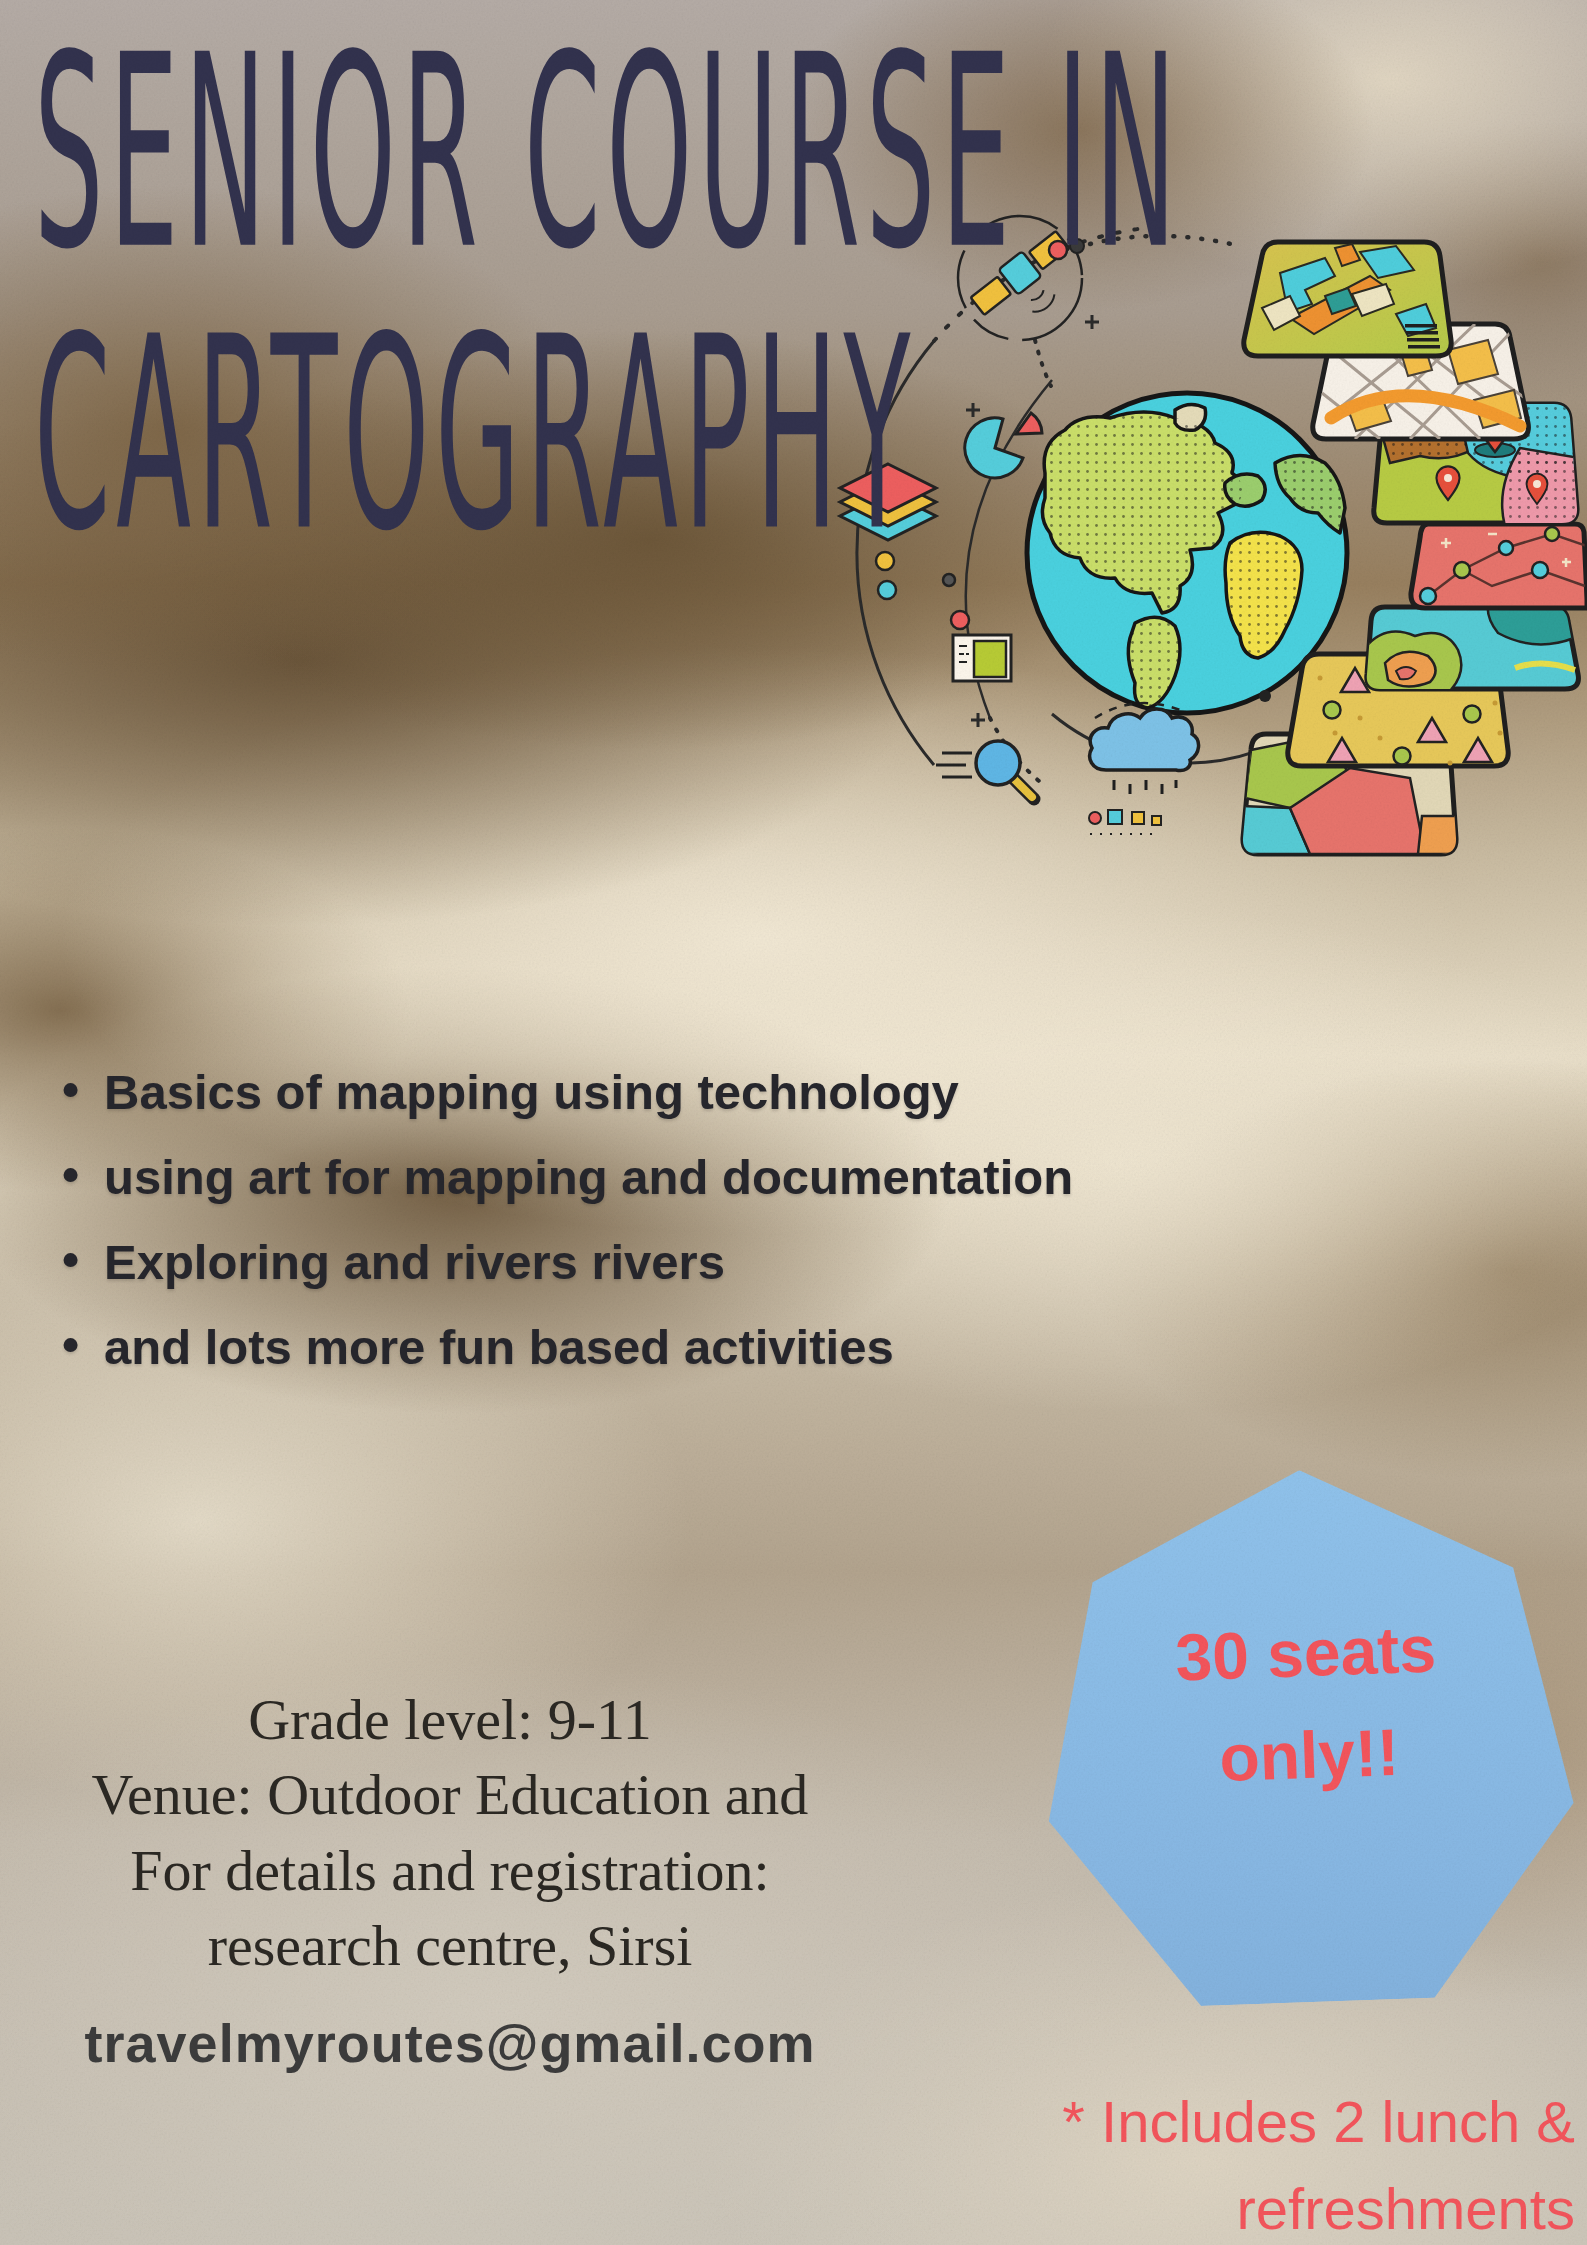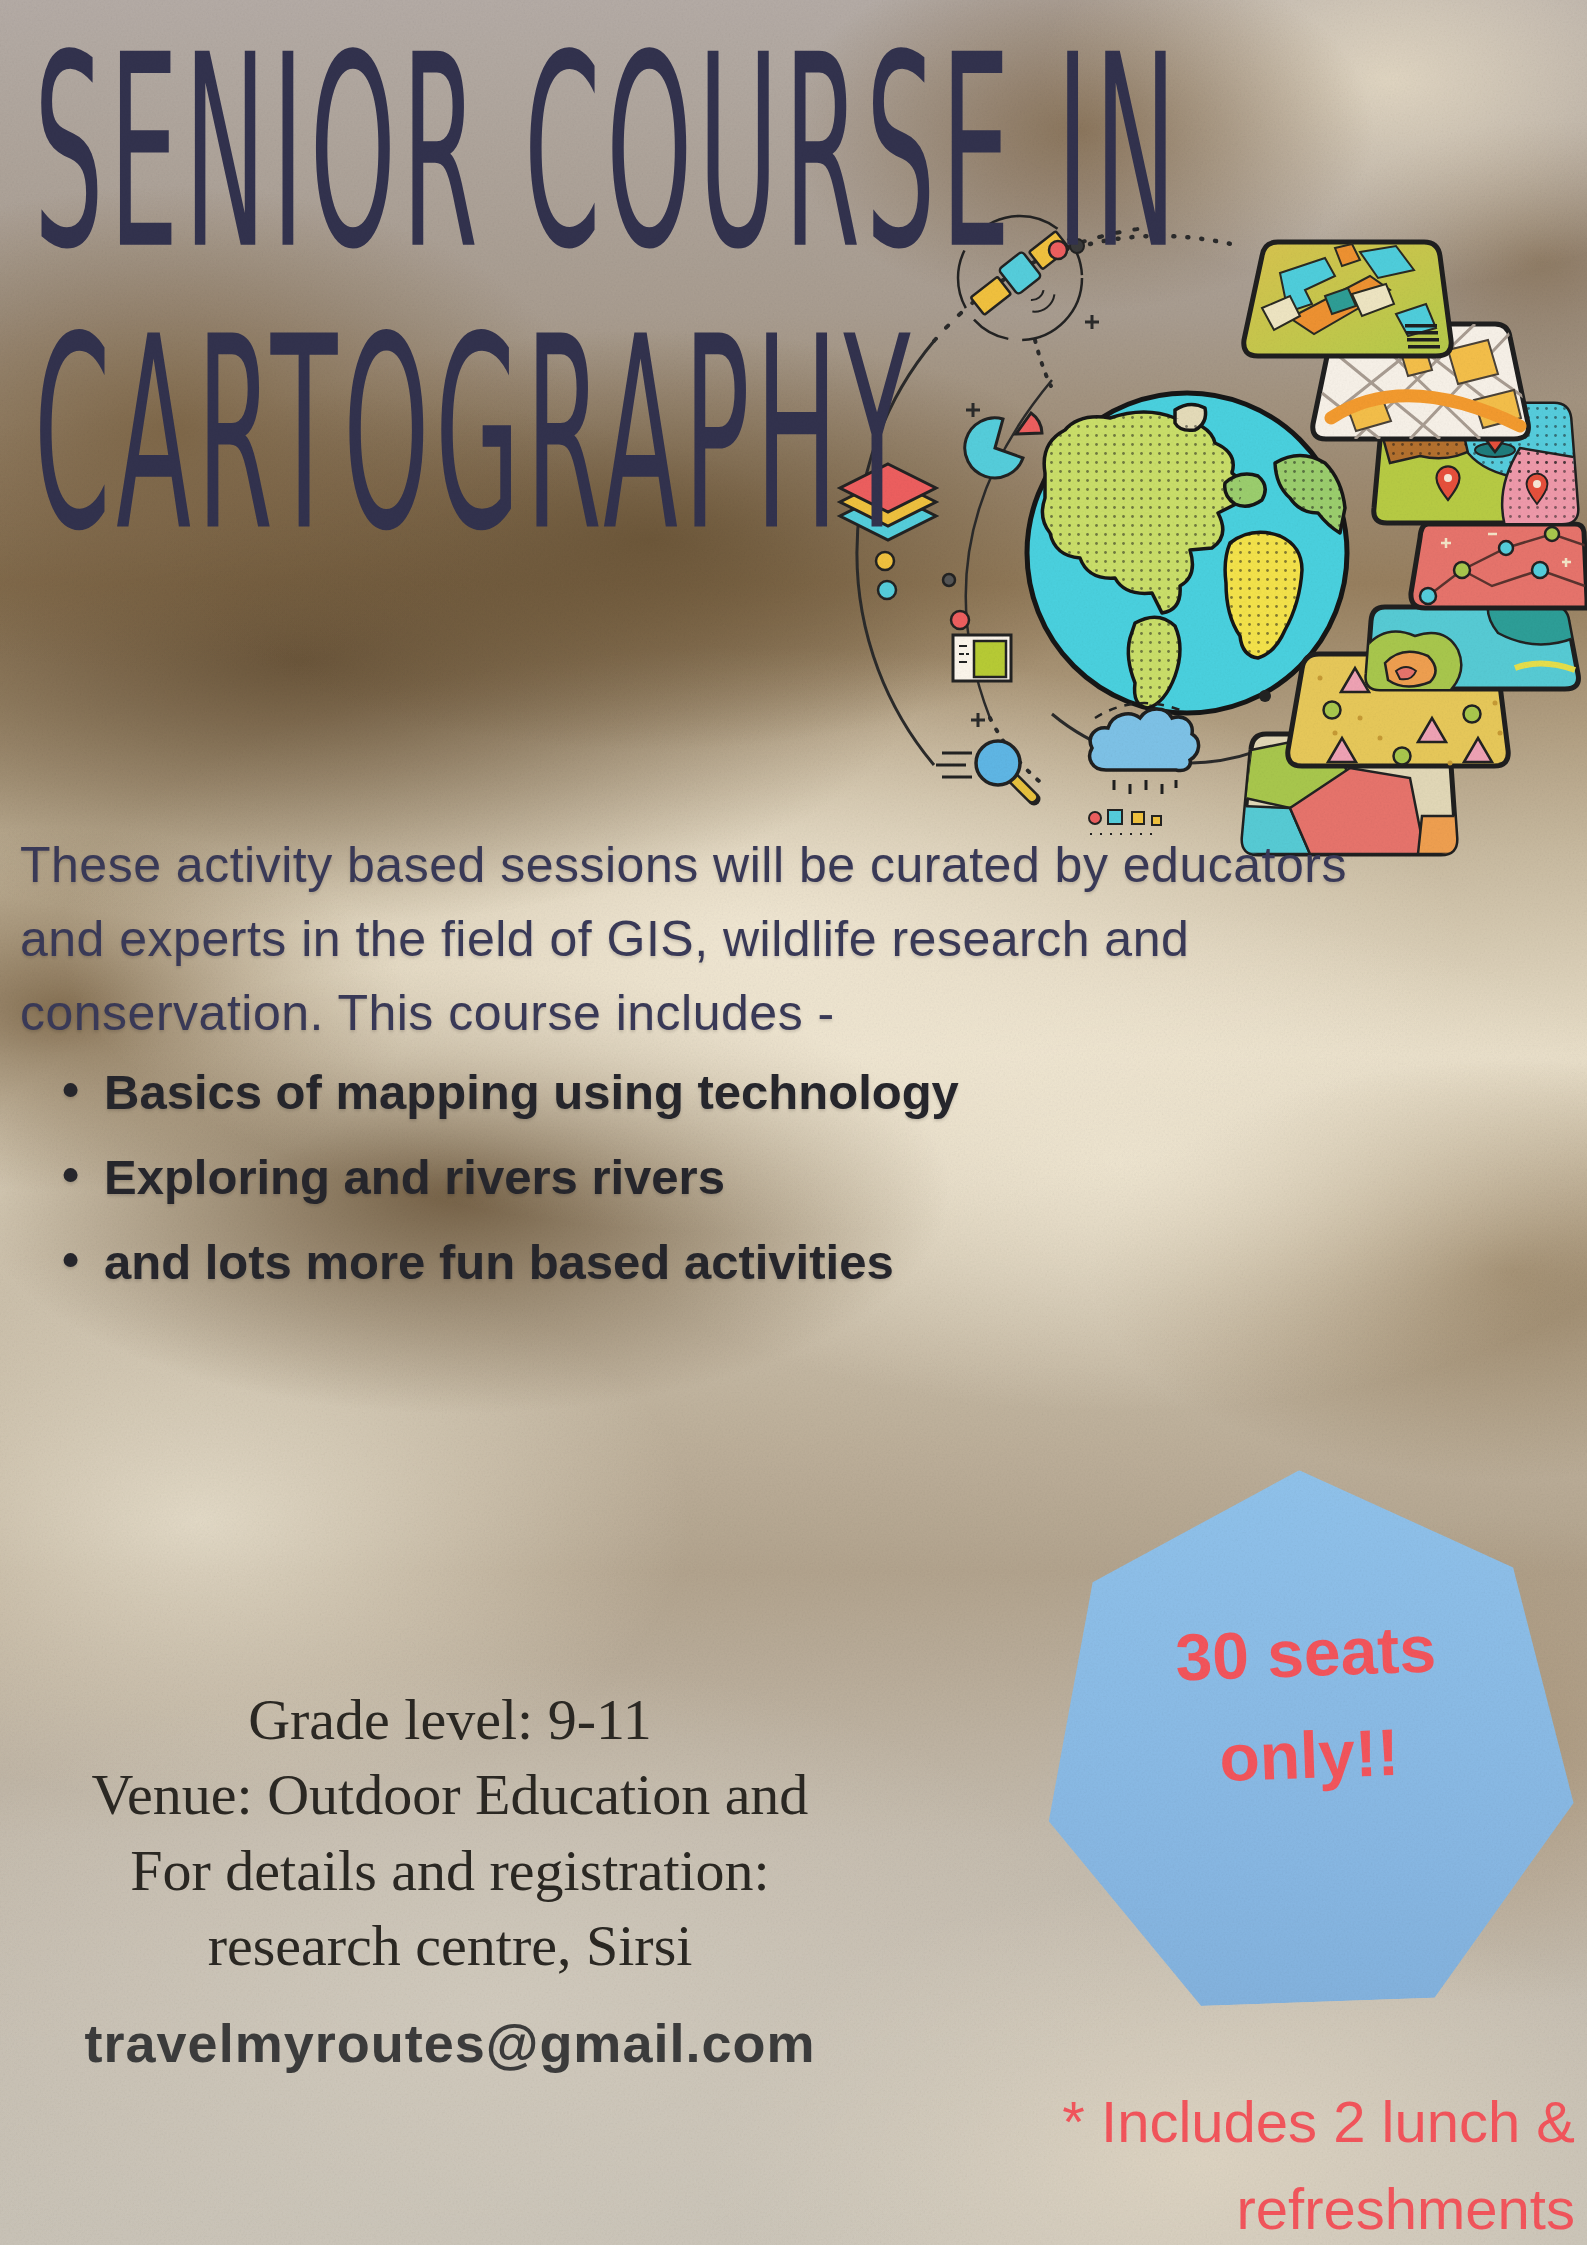--- a/index.html
+++ b/index.html
@@ -313,24 +313,24 @@
         <g fill="#1f1f1f" stroke="none">
           <rect x="815" y="206" width="32" height="3.5"></rect>
             <rect x="816" y="213" width="32" height="3.5"></rect>
           <rect x="817" y="220" width="32" height="3.5"></rect>
             <rect x="818" y="227" width="32" height="3.5"></rect>
         </g>
       </g>
     </g>
   </svg>
 
-  <p class="intro">These activity based sessions will be curated by educators and experts in the field of GIS, wildlife research and conservation. This course includes -</p>
 
   <ul class="bullets">
     <li>Basics of mapping using technology</li>
+    <li>using art for mapping and documentation</li>
     <li>Exploring and rivers rivers</li>
     <li>and lots more fun based activities</li>
   </ul>
 
   <div class="details">
     <div>Grade level: 9-11</div>
     <div>Venue: Outdoor Education and</div>
     <div>For details and registration:</div>
     <div>research centre, Sirsi</div>
     <div class="email">travelmyroutes@gmail.com</div>

